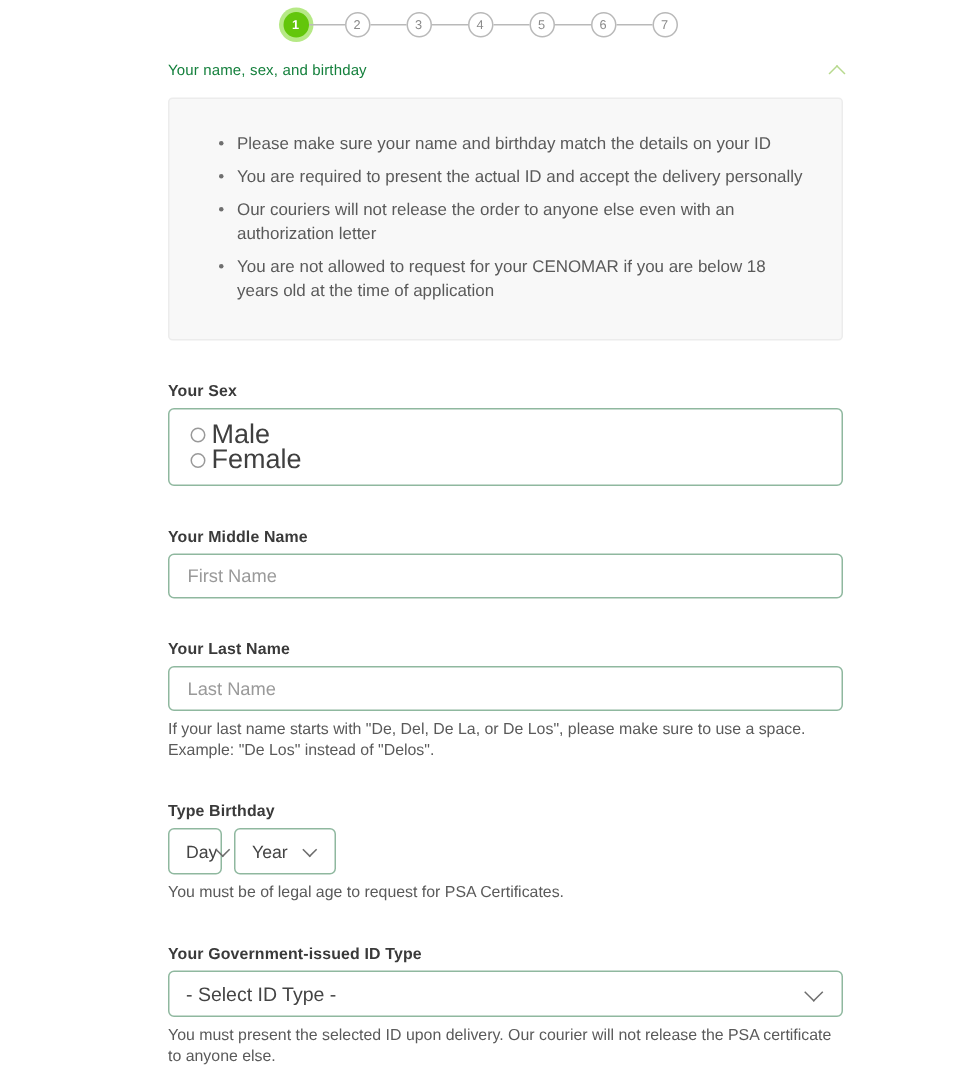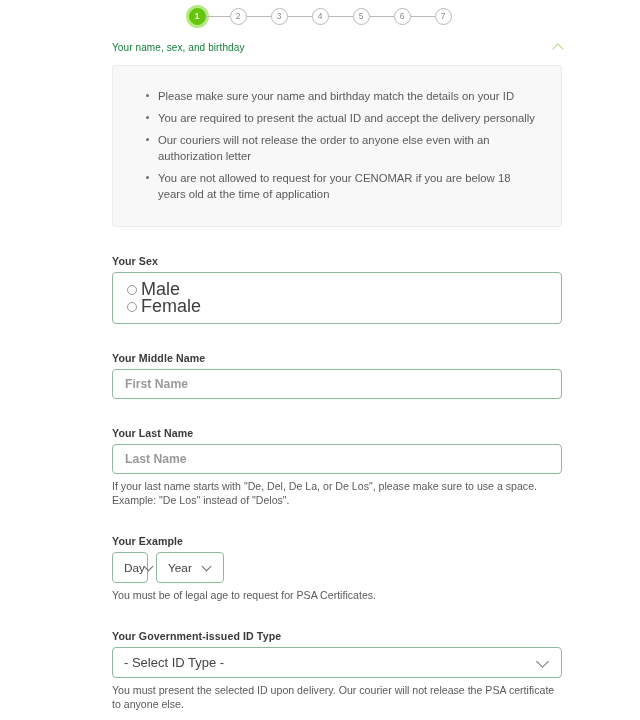--- a/index.html
+++ b/index.html
@@ -172,21 +172,20 @@
     height: 30px;
     border: 1px solid #8fb89f;
     border-radius: 4px;
     background: #ffffff;
     box-sizing: border-box;
     padding: 0 12px;
     font-family: "Liberation Sans", sans-serif;
     font-size: 12.2px;
     color: #b91c1c;
     outline: none;
-    font-weight: bold;
   }
   .text-input::placeholder {
     color: #9a9a9a;
     opacity: 1;
   }
 
   .helper {
     font-size: 10.6px;
     color: #5a5a5a;
     line-height: 14px;
@@ -320,21 +319,21 @@
     </div>
 
 
     <div class="field">
       <div class="field-label">Your Last Name</div>
       <input class="text-input" type="text" placeholder="Last Name" style="">
       <div class="helper">If your last name starts with "De, Del, De La, or De Los", please make sure to use a space. Example: "De Los" instead of "Delos".</div>
     </div>
 
     <div class="field">
-      <div class="field-label">Your Example</div>
+      <div class="field-label">Type Birthday</div>
       <div class="select-row">
         <div class="select sel-day">
           <span class="sel-text">Day</span>
           <span class="caret"></span>
         </div>
         <div class="select sel-year">
           <span class="sel-text">Year</span>
           <span class="caret"></span>
         </div>
       </div>

